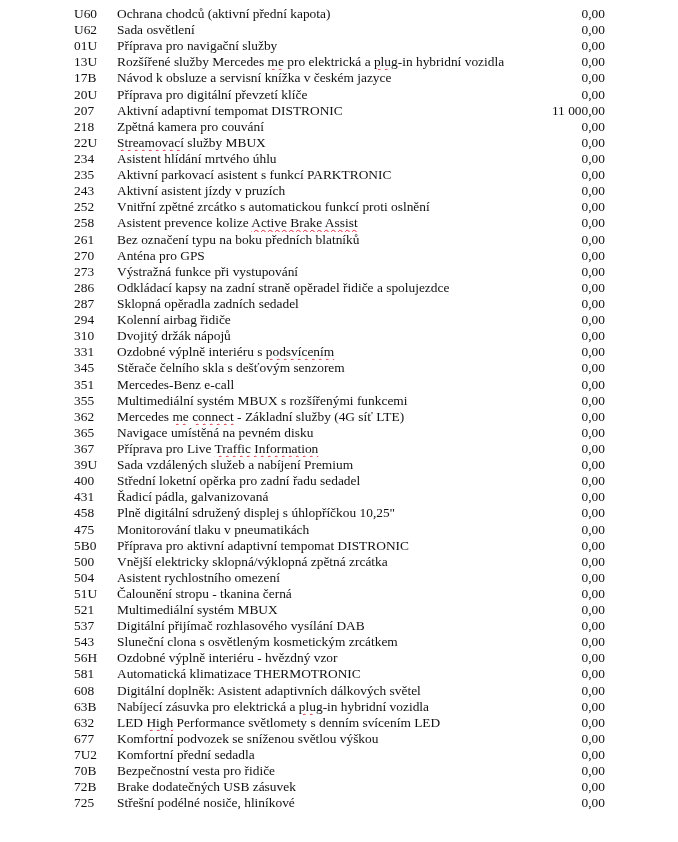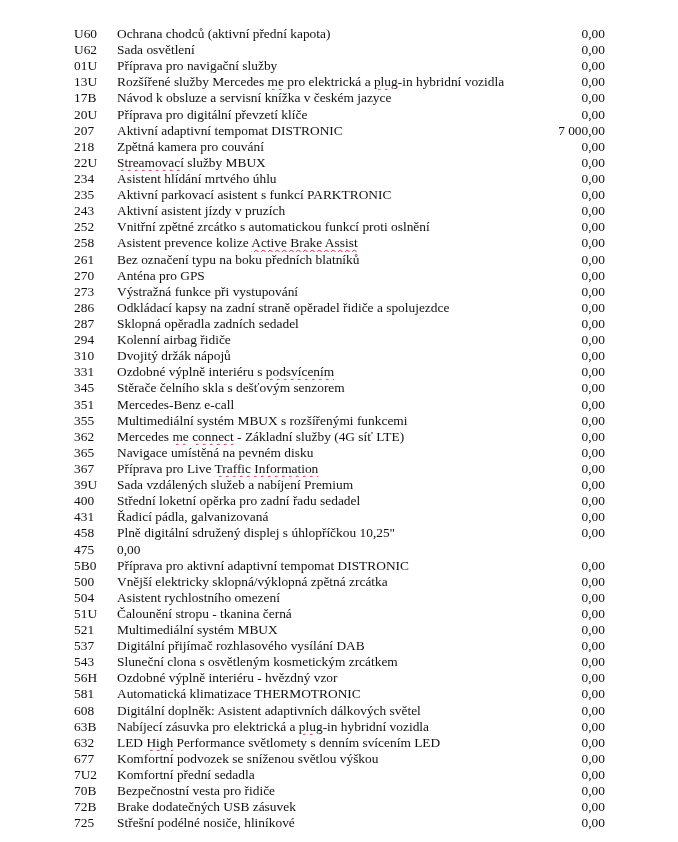--- a/index.html
+++ b/index.html
@@ -1,18 +1,18 @@
 <!DOCTYPE html>
 <html><head>
 <meta charset="utf-8">
 <style>
   html, body { margin: 0; padding: 0; background: #ffffff; }
   body { width: 678px; height: 842px; position: relative; overflow: hidden;
          font-family: "Liberation Serif", "DejaVu Serif", serif; color: #111; }
-  .doc { position: absolute; left: 74px; top: 26px; width: 531px; }
+  .doc { position: absolute; left: 74px; top: 6px; width: 531px; }
   .row { display: flex; height: 16.12px; line-height: 16px; font-size: 13.4px; white-space: nowrap; }
   .code { width: 43px; flex: 0 0 43px; }
   .desc { flex: 1 1 auto; overflow: hidden; }
   .val { flex: 0 0 auto; text-align: left; }
   .spell { text-decoration: underline wavy #d23; text-decoration-thickness: 1px; text-underline-offset: 2px; text-align: center; }
 </style>
 </head>
 <body>
 
 <div class="doc" id="doc">
@@ -42,21 +42,21 @@
       <span class="val">0,00</span>
     </div>
     <div class="row">
       <span class="code">20U</span>
       <span class="desc">Příprava pro digitální převzetí klíče</span>
       <span class="val">0,00</span>
     </div>
     <div class="row">
       <span class="code">207</span>
       <span class="desc">Aktivní adaptivní tempomat DISTRONIC</span>
-      <span class="val">7 000,00</span>
+      <span class="val">11 000,00</span>
     </div>
     <div class="row">
       <span class="code">218</span>
       <span class="desc">Zpětná kamera pro couvání</span>
       <span class="val">0,00</span>
     </div>
     <div class="row">
       <span class="code">22U</span>
       <span class="desc"><span class="spell">Streamovací</span> služby MBUX</span>
       <span class="val">0,00</span>
@@ -171,20 +171,21 @@
       <span class="desc">Řadicí pádla, galvanizovaná</span>
       <span class="val">0,00</span>
     </div>
     <div class="row">
       <span class="code">458</span>
       <span class="desc">Plně digitální sdružený displej s úhlopříčkou 10,25"</span>
       <span class="val">0,00</span>
     </div>
     <div class="row">
       <span class="code">475</span>
+      <span class="desc">Monitorování tlaku v pneumatikách</span>
       <span class="val">0,00</span>
     </div>
     <div class="row">
       <span class="code">5B0</span>
       <span class="desc">Příprava pro aktivní adaptivní tempomat DISTRONIC</span>
       <span class="val">0,00</span>
     </div>
     <div class="row">
       <span class="code">500</span>
       <span class="desc">Vnější elektricky sklopná/výklopná zpětná zrcátka</span>

